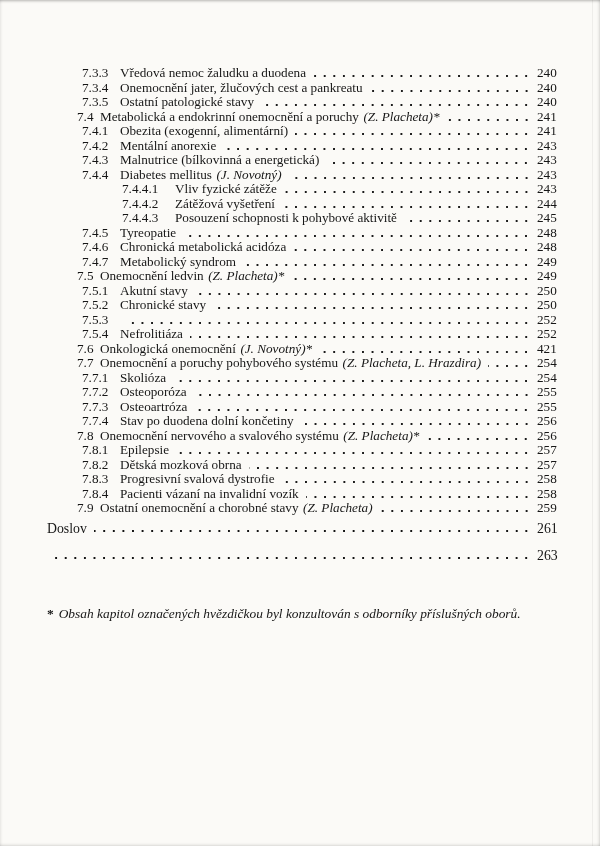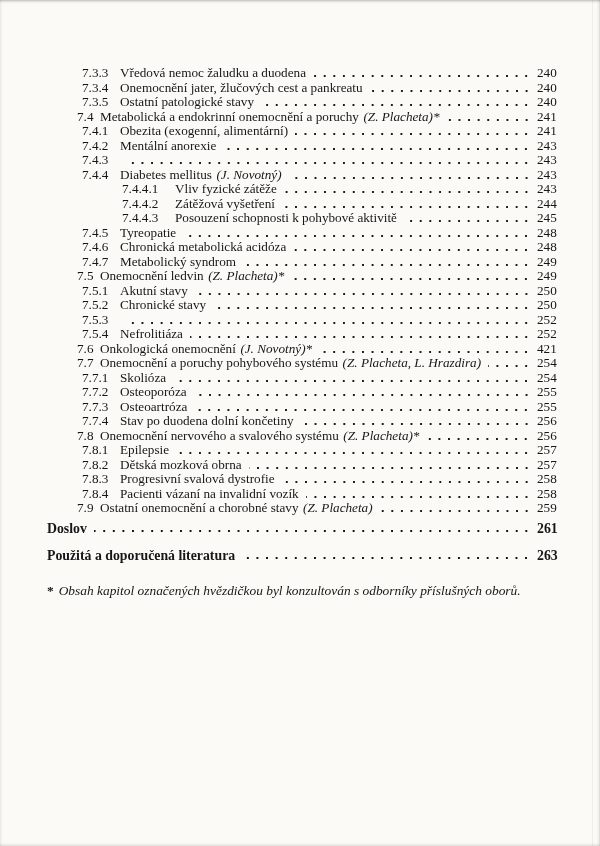--- a/index.html
+++ b/index.html
@@ -50,33 +50,33 @@
     background-size: 9.6px 4px;
     background-repeat: repeat-x;
     background-position: right 1px bottom 2.2px;
   }
   .pg { flex: none; width: 26px; text-align: left; }
 
   
   .sections { margin-top: 5px; }
   .section-row {
     display: flex;
-    font-weight: bold;
+    font-weight: normal;
     font-size: 13.8px;
     line-height: 15px;
     white-space: nowrap;
   }
   .section-row + .section-row { margin-top: 12px; }
   .section-row .dots {
     background-image: radial-gradient(circle, #141414 1.15px, rgba(0,0,0,0) 1.45px);
   }
 
   
   .footnote {
-    margin-top: 20px;
+    margin-top: 43px;
     font-size: 13.4px;
     line-height: 16px;
     font-style: italic;
     white-space: nowrap;
   }
   .footnote .star {
     font-style: normal;
     font-weight: bold;
     padding-right: 5px;
   }
@@ -118,20 +118,21 @@
         <span class="pg">241</span>
       </div>
       <div class="toc-row lvl2">
         <span class="num">7.4.2</span>
         <span class="title">Mentální anorexie</span>
         <span class="dots"></span>
         <span class="pg">243</span>
       </div>
       <div class="toc-row lvl2">
         <span class="num">7.4.3</span>
+        <span class="title">Malnutrice (bílkovinná a energetická)</span>
         <span class="dots"></span>
         <span class="pg">243</span>
       </div>
       <div class="toc-row lvl2">
         <span class="num">7.4.4</span>
         <span class="title">Diabetes mellitus</span>
         <span class="author">(J. Novotný)</span>
         <span class="dots"></span>
         <span class="pg">243</span>
       </div>
@@ -279,21 +280,20 @@
       </div>
     </div>
 
   <div class="sections">
     <div class="section-row">
       <span class="title">Doslov</span>
       <span class="dots"></span>
       <span class="pg">261</span>
     </div>
     <div class="section-row">
-      <span class="title">Použitá a doporučená literatura</span>
       <span class="dots"></span>
       <span class="pg">263</span>
     </div>
   </div>
 
   <div class="footnote">
     <span class="star">*</span><span>Obsah kapitol označených hvězdičkou byl konzultován s odborníky příslušných oborů.</span>
   </div>
 
   <div class="scan-edge-line"></div>

